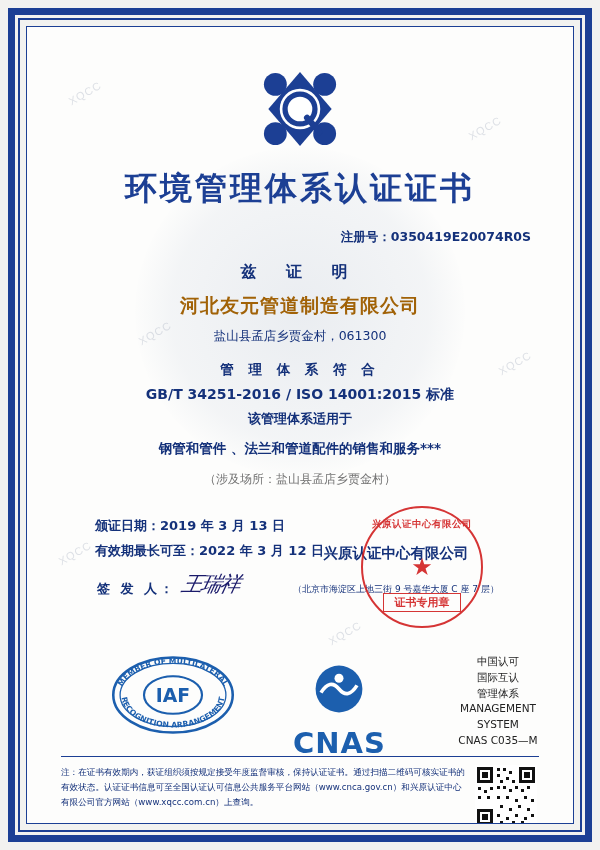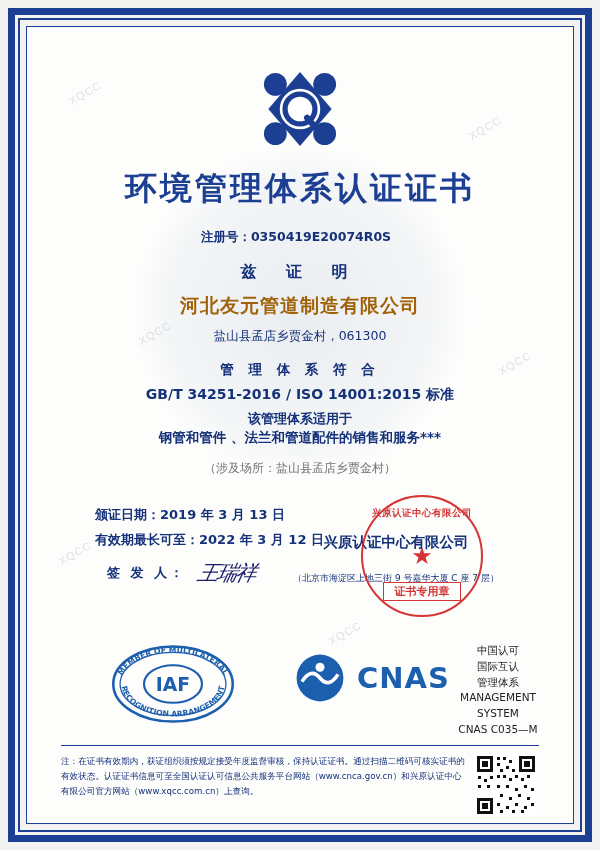--- a/index.html
+++ b/index.html
@@ -101,20 +101,21 @@
     margin-top: 14px;
     font-size: 32px;
     font-weight: bold;
     color: #1c3f94;
     letter-spacing: 3px;
     font-family: "DejaVu Sans", sans-serif;
   }
 
   .reg-line {
     margin-top: 18px;
+    text-align: right;
     padding-right: 8px;
     font-size: 12.5px;
     font-weight: bold;
     color: #14317a;
     font-family: "DejaVu Sans", sans-serif;
   }
 
   .zhengming {
     margin-top: 16px;
     font-size: 16px;
@@ -163,21 +164,21 @@
   }
 
   .scope-head {
     margin-top: 6px;
     font-size: 13px;
     font-weight: bold;
     color: #14317a;
     font-family: "DejaVu Sans", sans-serif;
   }
   .scope-body {
-    margin-top: 1px;
+    margin-top: 12px;
     font-size: 13.5px;
     font-weight: bold;
     color: #14317a;
     font-family: "DejaVu Sans", sans-serif;
   }
   .scope-site {
     margin-top: 13px;
     font-size: 12px;
     color: #737373;
     font-family: "DejaVu Sans", sans-serif;
@@ -195,25 +196,25 @@
     left: 34px;
     top: 0;
     font-size: 13px;
     color: #14317a;
     font-family: "DejaVu Sans", sans-serif;
     line-height: 1.9;
     font-weight: bold;
   }
   .sign-row {
     position: absolute;
-    left: 46px;
+    left: 36px;
     top: 56px;
     display: flex;
-    align-items: center;
-    gap: 12px;
+    align-items: flex-end;
+    gap: 6px;
   }
   .sign-label {
     font-size: 13px;
     color: #14317a;
     font-weight: bold;
     letter-spacing: 3px;
     font-family: "DejaVu Sans", sans-serif;
   }
   .signature {
     font-family: "DejaVu Serif", serif;
@@ -302,20 +303,21 @@
     width: 128px;
     height: 86px;
   }
   .cnas {
     position: absolute;
     left: 232px;
     top: 12px;
     display: flex;
     align-items: center;
     gap: 10px;
+    flex-direction: column;
   }
   .cnas-mark {
     width: 54px;
     height: 54px;
   }
   .cnas-word {
     font-family: "DejaVu Sans", sans-serif;
     font-size: 29px;
     font-weight: bold;
     color: #1c5fae;

